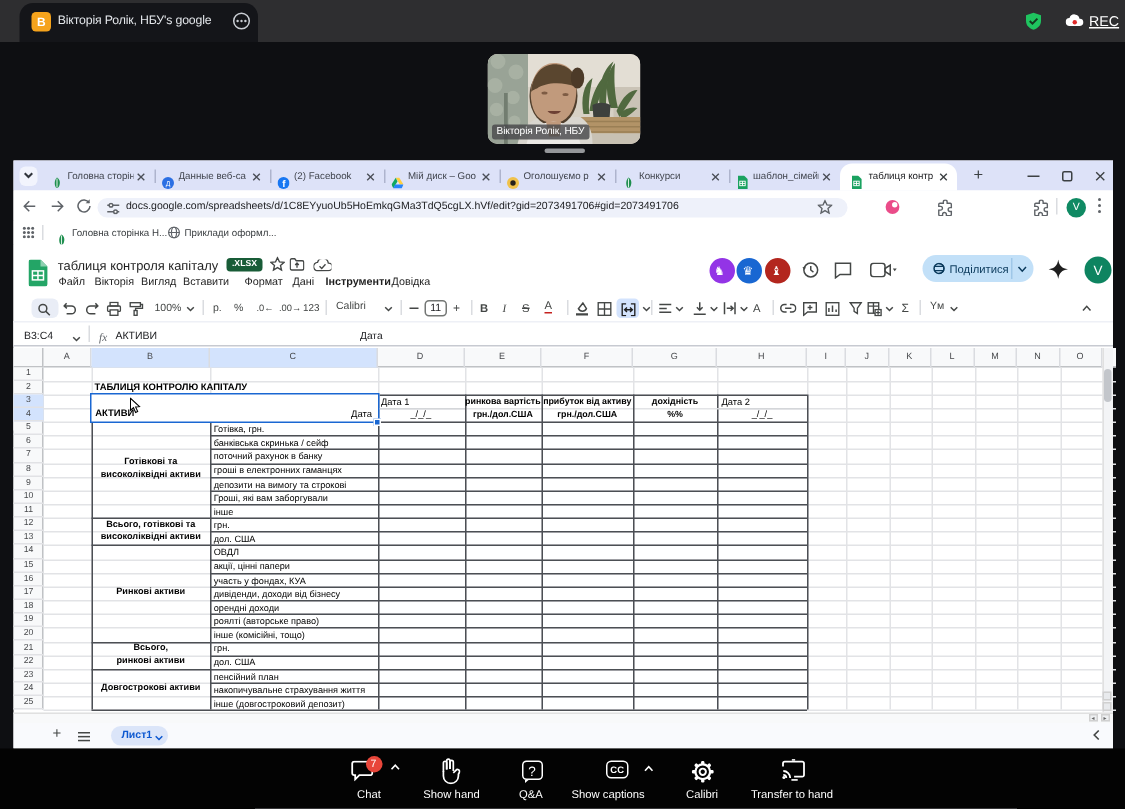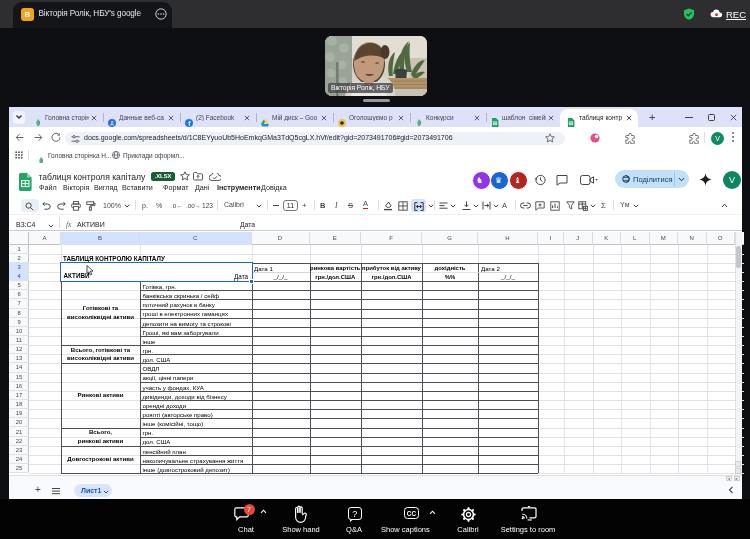--- a/index.html
+++ b/index.html
@@ -658,12 +658,12 @@
 <svg class="ab" style="left:521px;top:506px;" width="16" height="15" viewBox="0 0 16 15">
 <g fill="none" stroke="#fff" stroke-width="1.2">
 <path d="M1 5 V3 A1.2 1.2 0 0 1 2.2 1.8 H13.8 A1.2 1.2 0 0 1 15 3 V10.6 A1.2 1.2 0 0 1 13.8 11.8 H8.4"></path>
 <path d="M1.2 8 A4.6 4.6 0 0 1 5.8 12.6"></path>
 <path d="M1.2 10.6 A2 2 0 0 1 3.2 12.6"></path>
 </g>
 <circle cx="1.6" cy="12.3" r="1" fill="#fff"></circle>
 <rect x="6.6" y="13.4" width="4.2" height="1.1" fill="#fff"></rect>
 <rect x="6.9" y="0.1" width="2.2" height="1" fill="#fff"></rect>
 </svg>
-<div class="ab" style="left:498px;top:524.5px;width:60px;text-align:center;font-size:7.5px;color:#fff;">Settings to room</div>
+<div class="ab" style="left:498px;top:524.5px;width:60px;text-align:center;font-size:7.5px;color:#fff;">Transfer to hand</div>
 </body></html>

